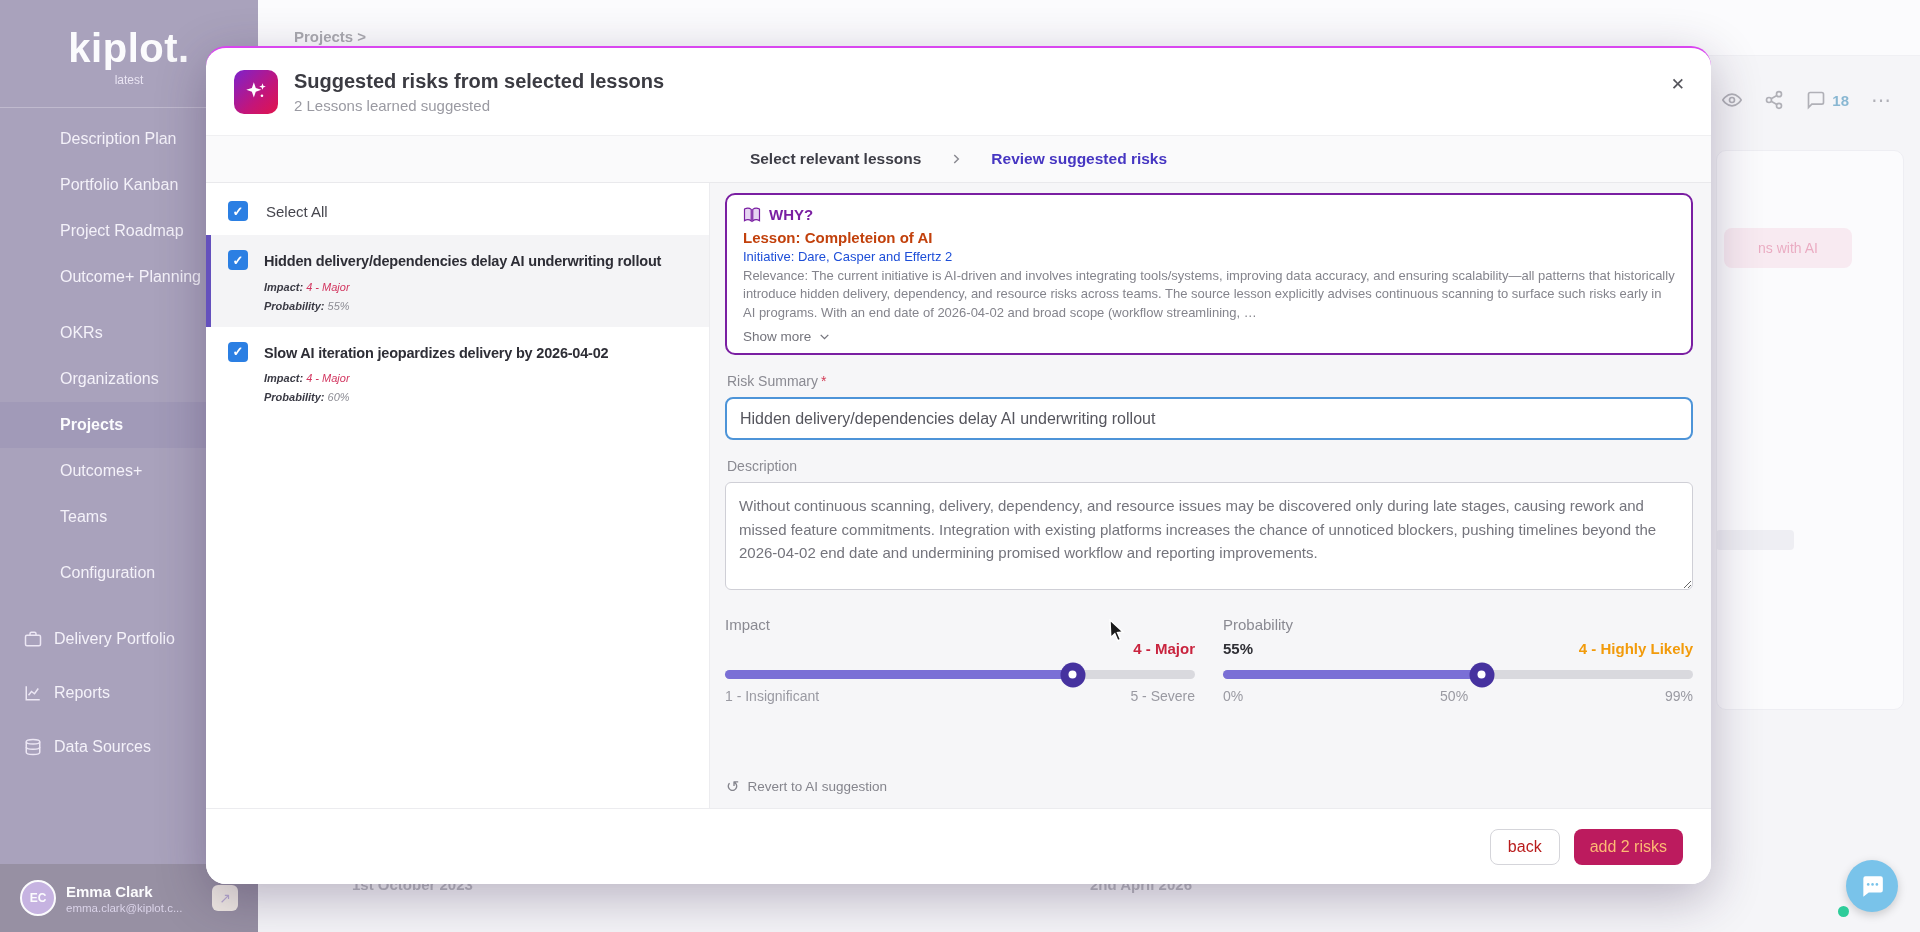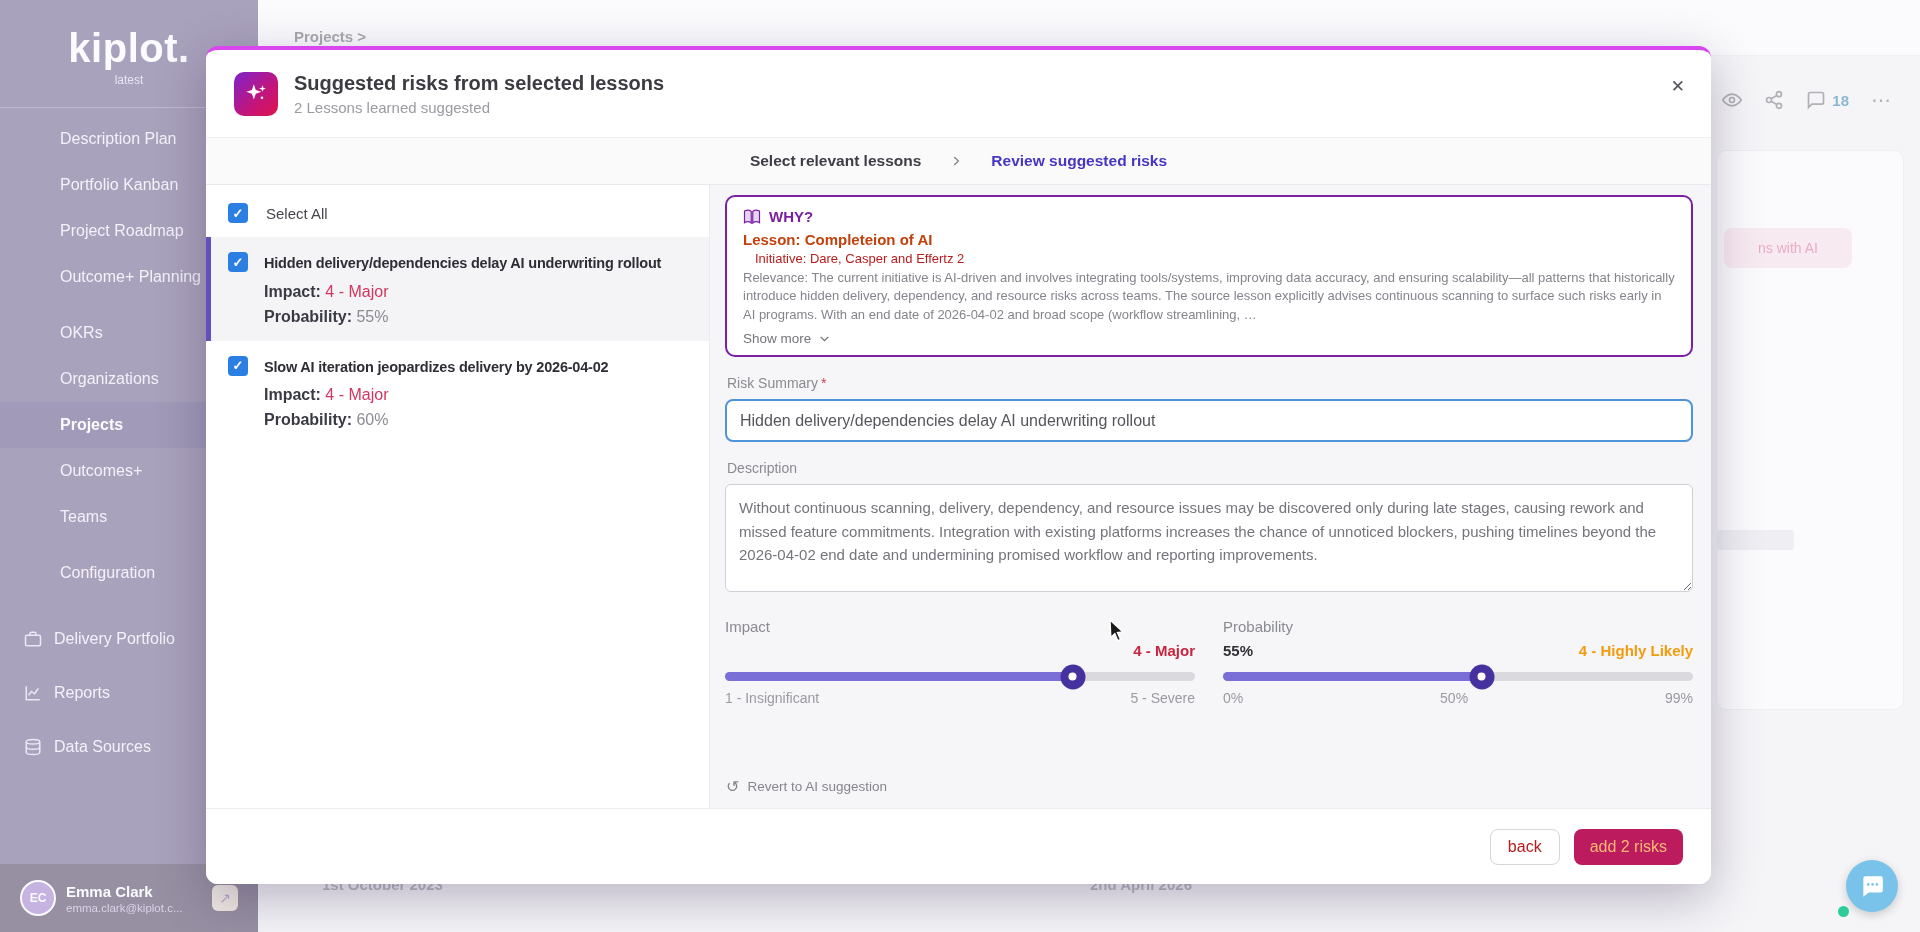--- a/index.html
+++ b/index.html
@@ -11,21 +11,21 @@
   .topbar { position:absolute; left:258px; top:0; right:0; height:56px; background:#ffffff; border-bottom:1px solid #e7e7ea; }
   .breadcrumb { position:absolute; left:36px; top:28px; font-size:15px; color:#4a4a52; font-weight:700; }
   .bg-actions { position:absolute; right:28px; top:88px; display:flex; align-items:center; gap:22px; color:#5a5a64; }
   .bg-actions svg { display:block; }
   .comment-wrap { display:flex; align-items:center; gap:6px; font-size:15px; font-weight:700; color:#0369a1; }
   .overflow-dots { font-size:20px; color:#5a5a64; letter-spacing:1px; }
   .bg-card { position:absolute; left:1716px; top:150px; width:188px; height:560px; background:#ffffff; border:1px solid #e2e2e8; border-radius:10px; }
   .bg-ai-btn { position:absolute; left:1724px; top:228px; width:128px; height:40px; background:#f9d9e4; color:#d94f7d; border:none; border-radius:8px; font-size:14px; font-family:inherit; }
   .bg-pill { position:absolute; left:1716px; top:530px; width:78px; height:20px; background:#e3e3e8; border-radius:4px; }
   .bg-date { position:absolute; top:876px; font-size:15px; color:#6e6e78; font-weight:700; }
-  .bg-date.start { left:322px; }
+  .bg-date.start { left:352px; }
   .bg-date.end { left:1090px; }
 
   
   .sidebar { position:absolute; left:0; top:0; width:258px; height:932px; background:#4b3a70; overflow:hidden; }
   .logo { text-align:center; margin-top:26px; font-size:40px; font-weight:700; color:#ffffff; letter-spacing:0.5px; }
   .logo-tag { text-align:center; font-size:12px; color:#d9cfe9; margin-top:2px; }
   .side-divider { margin:20px 0 8px; border-top:1px solid rgba(255,255,255,0.28); }
   .nav-item { padding:14px 10px 14px 60px; font-size:16px; color:#efeaf7; white-space:nowrap; cursor:pointer; }
   .nav-item.gap { margin-top:10px; }
   .nav-item.active { background:#382866; font-weight:700; color:#ffffff; }
@@ -36,53 +36,53 @@
   .avatar { width:36px; height:36px; border-radius:50%; background:#8a5fc0; border:2px solid #ffffff; color:#fff; font-size:12px; font-weight:700; display:flex; align-items:center; justify-content:center; }
   .user-meta { flex:1; min-width:0; }
   .user-name { color:#ffffff; font-size:15px; font-weight:700; }
   .user-email { color:#b9a9d4; font-size:11.5px; margin-top:2px; white-space:nowrap; overflow:hidden; text-overflow:ellipsis; }
   .user-action { width:26px; height:26px; border-radius:6px; background:#e6d9c8; color:#6b4fa0; font-size:14px; display:flex; align-items:center; justify-content:center; cursor:pointer; }
 
   
   .overlay { position:absolute; inset:0; background:rgba(248,248,251,0.55); z-index:5; }
 
   
-  .modal { position:absolute; left:206px; top:46px; width:1505px; height:838px; background:#ffffff; border-radius:12px; border-top:4px solid #d946ef; box-shadow:0 14px 50px rgba(45,25,70,0.30); z-index:10; display:flex; flex-direction:column; overflow:hidden; }
+  .modal { position:absolute; left:206px; top:46px; width:1505px; height:838px; background:#ffffff; border-radius:20px; border-top:2px solid #d946ef; box-shadow:0 14px 50px rgba(45,25,70,0.30); z-index:10; display:flex; flex-direction:column; overflow:hidden; }
   .modal-header { height:87px; display:flex; align-items:center; gap:16px; padding:0 28px; position:relative; }
   .header-icon { width:44px; height:44px; border-radius:10px; background:linear-gradient(135deg,#7d22cc 0%,#c3157a 60%,#e0144d 100%); display:flex; align-items:center; justify-content:center; }
   .modal-title { font-size:20px; font-weight:700; color:#3b3b42; }
   .modal-sub { font-size:15px; color:#9a9aa2; margin-top:4px; }
   .close-btn { position:absolute; right:26px; top:26px; font-size:17px; color:#55555c; cursor:pointer; background:none; border:none; font-family:inherit; }
 
   .stepper { height:48px; background:#fafafb; border-top:1px solid #f0f0f2; border-bottom:1px solid #e9e9ec; display:flex; align-items:center; justify-content:center; gap:28px; }
   .step { font-size:15.5px; color:#3d3d46; font-weight:600; cursor:pointer; }
   .step.active { color:#4636c2; font-weight:700; }
 
   .modal-body { flex:1; display:flex; min-height:0; }
 
   
   .lessons-panel { width:504px; border-right:1px solid #ececef; padding-top:10px; background:#fff; }
   .select-all-row { display:flex; align-items:center; gap:18px; padding:8px 20px 14px 22px; font-size:15px; color:#46464e; }
   .checkbox { width:20px; height:20px; border-radius:4px; background:#2b7fe3; color:#fff; font-size:13px; font-weight:700; display:flex; align-items:center; justify-content:center; flex:0 0 auto; cursor:pointer; }
   .lesson-item { padding:15px 18px 15px 22px; cursor:pointer; }
   .lesson-item.selected { background:#f4f4f6; border-left:5px solid #6450bd; padding-left:17px; }
   .lesson-head { display:flex; align-items:flex-start; gap:16px; }
   .lesson-title { font-size:14.5px; font-weight:700; color:#2e2e36; letter-spacing:-0.2px; line-height:1.35; padding-top:2px; }
-  .lesson-meta { margin:9px 0 0 36px; font-size:16px; color:#3a3a44; }
+  .lesson-meta { margin:9px 0 0 36px; font-size:11px; color:#3a3a44;font-style:italic; }
   .lesson-meta .row { margin-top:7px; }
   .lesson-meta .lbl { font-weight:700; color:#3a3a44; }
   .impact-val { color:#d2355f; }
   .prob-val { color:#8b8b93; }
 
   
   .detail-panel { flex:1; background:#f6f6f8; padding:10px 18px 0 15px; position:relative; }
   .why-box { background:#ffffff; border:2px solid #7a1fa2; border-radius:10px; padding:11px 16px 9px; }
   .why-head { display:flex; align-items:center; gap:8px; color:#7a1fa2; font-size:15px; font-weight:700; }
   .why-lesson { margin-top:6px; font-size:15px; font-weight:700; color:#c2410c; }
-  .why-initiative { margin-top:3px; font-size:13px; color:#b91c1c;margin-left:12px; }
+  .why-initiative { margin-top:3px; font-size:13px; color:#1d4ed8; }
   .why-relevance { margin-top:3px; font-size:13px; color:#84848c; line-height:1.42; display:-webkit-box; -webkit-line-clamp:3; -webkit-box-orient:vertical; overflow:hidden; }
   .show-more { margin-top:7px; display:flex; align-items:center; gap:7px; font-size:13.5px; color:#74747c; cursor:pointer; }
 
   .field-label { margin:18px 0 8px 2px; font-size:14px; color:#8a8a92; }
   .req { color:#d23b55; margin-left:3px; }
   .risk-input { width:100%; height:43px; border:2px solid #4d94d8; border-radius:8px; background:#fff; font-size:16px; color:#55555d; padding:0 13px; font-family:inherit; outline:none; }
   .desc-area { width:100%; height:108px; border:1px solid #cfcfd6; border-radius:6px; background:#fff; font-size:15px; color:#74747c; line-height:1.55; padding:11px 13px; font-family:inherit; resize:both; outline:none; }
 
   .sliders { display:flex; gap:28px; margin-top:22px; }
   .slider-block { flex:1; }

